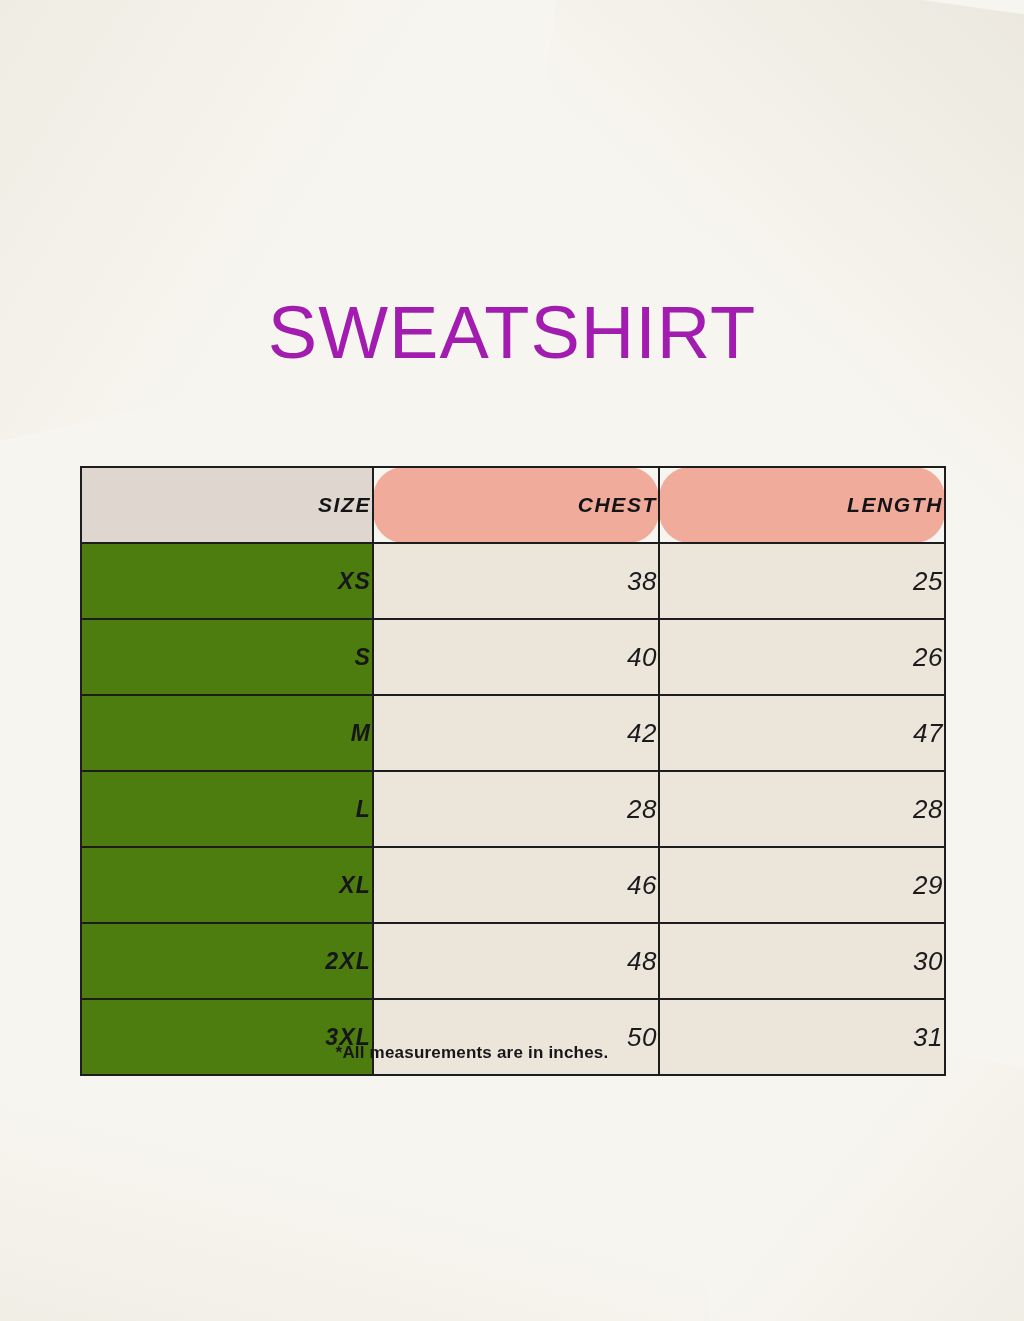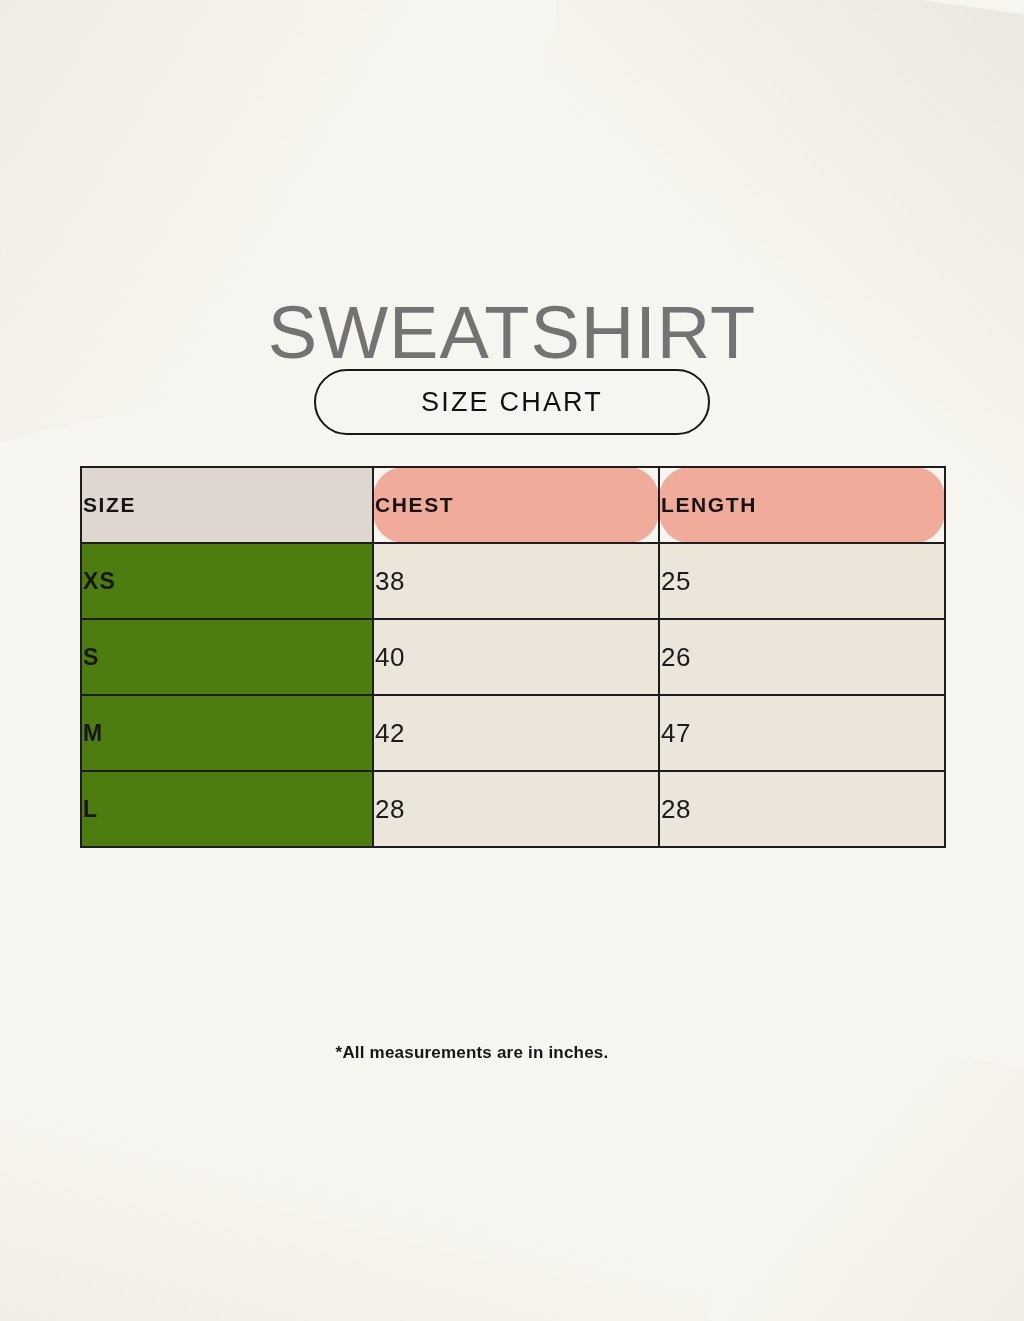--- a/index.html
+++ b/index.html
@@ -67,21 +67,21 @@
   .title {
     position: absolute;
     top: 246px;
     left: 0;
     width: 1024px;
     text-align: center;
     font-size: 74px;
     letter-spacing: 1px;
     font-weight: 400;
     line-height: 1;
-    color: #737373;
+    color: #a21caf;
   }
 
   .pill {
     position: absolute;
     top: 369px;
     left: 50%;
     transform: translateX(-50%);
     width: 392px;
     height: 62px;
     border: 2.5px solid #17171b;
@@ -106,22 +106,23 @@
   }
   table.size-chart {
     border-collapse: collapse;
     width: 864px;
     table-layout: fixed;
   }
   table.size-chart th,
   table.size-chart td {
     border: 2px solid #1d1d20;
     height: 72px;
-    text-align: left;
+    text-align: right;
     vertical-align: middle;
+    font-style: italic;
   }
   col.c-size { width: 292px; }
   col.c-val  { width: 286px; }
 
   thead th {
     font-size: 21px;
     letter-spacing: 1.6px;
     font-weight: 700;
     color: #141417;
   }
@@ -160,23 +161,20 @@
 
 <div class="page">
 
   <div class="bg-wash-1"></div>
   <div class="bg-wash-2"></div>
   <div class="bg-wash-3"></div>
   <div class="bg-wash-4"></div>
 
   <h1 class="title">SWEATSHIRT</h1>
 
-  <div class="pill">
-    <span>SIZE CHART</span>
-  </div>
 
   <div class="table-wrap">
     <table class="size-chart">
       <colgroup>
         <col class="c-size">
         <col class="c-val">
         <col class="c-val">
       </colgroup>
       <thead>
         <tr>
@@ -199,19 +197,34 @@
         <tr>
           <td class="c-size-cell">M</td>
           <td class="c-measure">42</td>
           <td class="c-measure">47</td>
         </tr>
         <tr>
           <td class="c-size-cell">L</td>
           <td class="c-measure">28</td>
           <td class="c-measure">28</td>
         </tr>
+        <tr>
+          <td class="c-size-cell">XL</td>
+          <td class="c-measure">46</td>
+          <td class="c-measure">29</td>
+        </tr>
+        <tr>
+          <td class="c-size-cell">2XL</td>
+          <td class="c-measure">48</td>
+          <td class="c-measure">30</td>
+        </tr>
+        <tr>
+          <td class="c-size-cell">3XL</td>
+          <td class="c-measure">50</td>
+          <td class="c-measure">31</td>
+        </tr>
       </tbody>
     </table>
   </div>
 
   <div class="footnote">*All measurements are in inches.</div>
 
 </div>
 
 </body></html>

